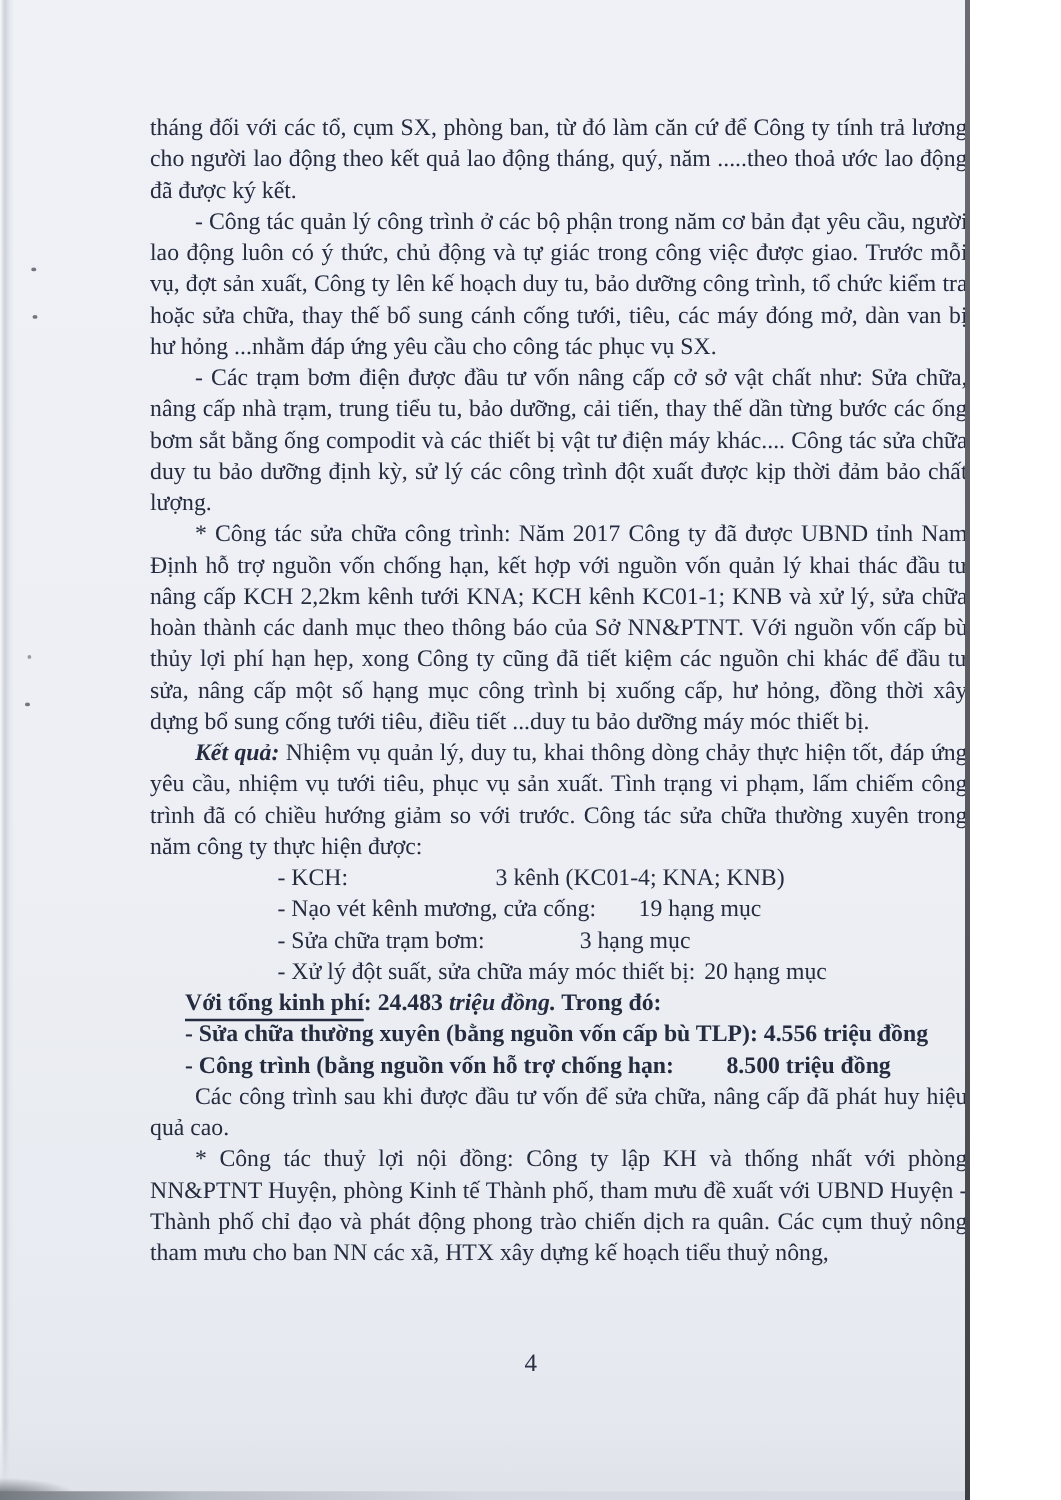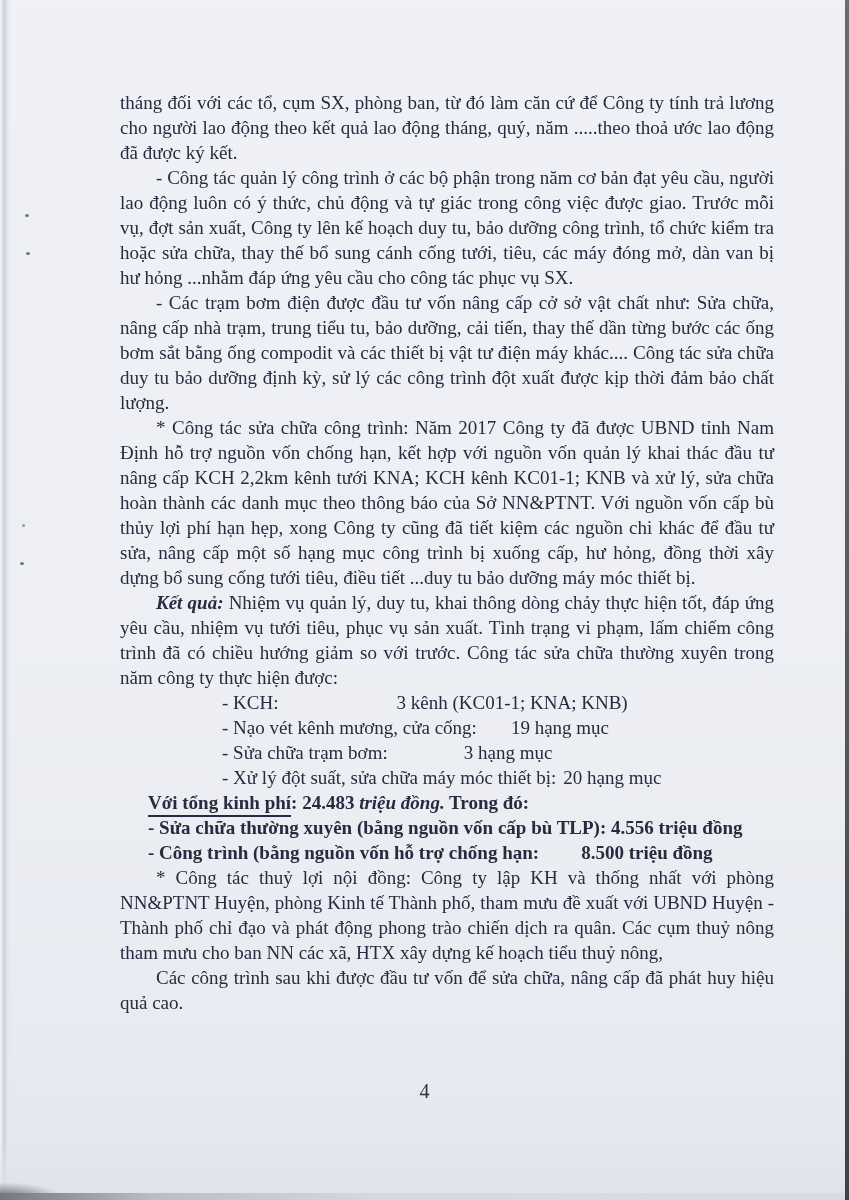--- a/index.html
+++ b/index.html
@@ -1,18 +1,18 @@
 <!DOCTYPE html>
 <html><head>
 <meta charset="utf-8">
 <style>
   html,body{margin:0;padding:0;}
   body{width:849px;height:1200px;overflow:hidden;}
   .page{
-    position:relative;width:849px;height:1200px;overflow:hidden;
+    position:relative;width:776px;height:1200px;overflow:hidden;
     background:linear-gradient(180deg,#eff1f6 0%,#edeff4 55%,#e8ebf1 85%,#e3e6ed 100%);
     font-family:"Liberation Serif","DejaVu Serif",serif;
     color:#252c3f;
   }
   .content{
     position:absolute;left:120px;top:90px;width:654px;
     font-size:19px;line-height:25px;text-align:justify;
   }
   .para{margin:0;text-indent:36px;}
   .para.first{text-indent:0;}
@@ -65,35 +65,35 @@
 
     <p class="para">- Công tác quản lý công trình ở các bộ phận trong năm cơ bản đạt yêu cầu, người lao động luôn có ý thức, chủ động và tự giác trong công việc được giao. Trước mỗi vụ, đợt sản xuất, Công ty lên kế hoạch duy tu, bảo dưỡng công trình, tổ chức kiểm tra hoặc sửa chữa, thay thế bổ sung cánh cống tưới, tiêu, các máy đóng mở, dàn van bị hư hỏng ...nhằm đáp ứng yêu cầu cho công tác phục vụ SX.</p>
 
     <p class="para">- Các trạm bơm điện được đầu tư vốn nâng cấp cở sở vật chất như: Sửa chữa, nâng cấp nhà trạm, trung tiểu tu, bảo dưỡng, cải tiến, thay thế dần từng bước các ống bơm sắt bằng ống compodit và các thiết bị vật tư điện máy khác.... Công tác sửa chữa duy tu bảo dưỡng định kỳ, sử lý các công trình đột xuất được kịp thời đảm bảo chất lượng.</p>
 
     <p class="para">* Công tác sửa chữa công trình: Năm 2017 Công ty đã được UBND tỉnh Nam Định hỗ trợ nguồn vốn chống hạn, kết hợp với nguồn vốn quản lý khai thác đầu tư nâng cấp KCH 2,2km kênh tưới KNA; KCH kênh KC01-1; KNB và xử lý, sửa chữa hoàn thành các danh mục theo thông báo của Sở NN&amp;PTNT. Với nguồn vốn cấp bù thủy lợi phí hạn hẹp, xong Công ty cũng đã tiết kiệm các nguồn chi khác để đầu tư sửa, nâng cấp một số hạng mục công trình bị xuống cấp, hư hỏng, đồng thời xây dựng bổ sung cống tưới tiêu, điều tiết ...duy tu bảo dưỡng máy móc thiết bị.</p>
 
     <p class="para"><span class="lead-bi">Kết quả:</span><span> Nhiệm vụ quản lý, duy tu, khai thông dòng chảy thực hiện tốt, đáp ứng yêu cầu, nhiệm vụ tưới tiêu, phục vụ sản xuất. Tình trạng vi phạm, lấm chiếm công trình đã có chiều hướng giảm so với trước. Công tác sửa chữa thường xuyên trong năm công ty thực hiện được:</span></p>
 
     <div class="list">
-      <div class="list-row r1"><span class="lbl">- KCH:</span><span class="val">3 kênh (KC01-1; KNA; KNB)</span></div>
+      <div class="list-row r1"><span class="lbl">- KCH:</span><span class="val">3 kênh (KC01-4; KNA; KNB)</span></div>
       <div class="list-row r2"><span class="lbl">- Nạo vét kênh mương, cửa cống:</span><span class="val">19 hạng mục</span></div>
       <div class="list-row r4"><span class="lbl">- Sửa chữa trạm bơm:</span><span class="val">3 hạng mục</span></div>
       <div class="list-row r6"><span class="lbl">- Xử lý đột suất, sửa chữa máy móc thiết bị:</span><span class="val">20 hạng mục</span></div>
     </div>
 
     <div class="money"><span class="u">Với tổng kinh phí</span><span>: 24.483 </span><span class="it">triệu đồng.</span><span> Trong đó:</span></div>
 
     <div class="money">- Sửa chữa thường xuyên (bằng nguồn vốn cấp bù TLP): 4.556 triệu đồng</div>
 
     <div class="money"><span>- Công trình (bằng nguồn vốn hỗ trợ chống hạn:</span><span class="gap-val">8.500 triệu đồng</span></div>
 
+    <p class="para">Các công trình sau khi được đầu tư vốn để sửa chữa, nâng cấp đã phát huy hiệu quả cao.</p>
+
     <p class="para">* Công tác thuỷ lợi nội đồng: Công ty lập KH và thống nhất với phòng NN&amp;PTNT Huyện, phòng Kinh tế Thành phố, tham mưu đề xuất với UBND Huyện - Thành phố chỉ đạo và phát động phong trào chiến dịch ra quân. Các cụm thuỷ nông tham mưu cho ban NN các xã, HTX xây dựng kế hoạch tiểu thuỷ nông,</p>
-
-    <p class="para">Các công trình sau khi được đầu tư vốn để sửa chữa, nâng cấp đã phát huy hiệu quả cao.</p>
 
   </div>
 
   <div class="page-num">4</div>
 
   <div class="speck s1"></div>
   <div class="speck s2"></div>
   <div class="speck s3"></div>
   <div class="speck s4"></div>
   <div class="smudge-bl"></div>

